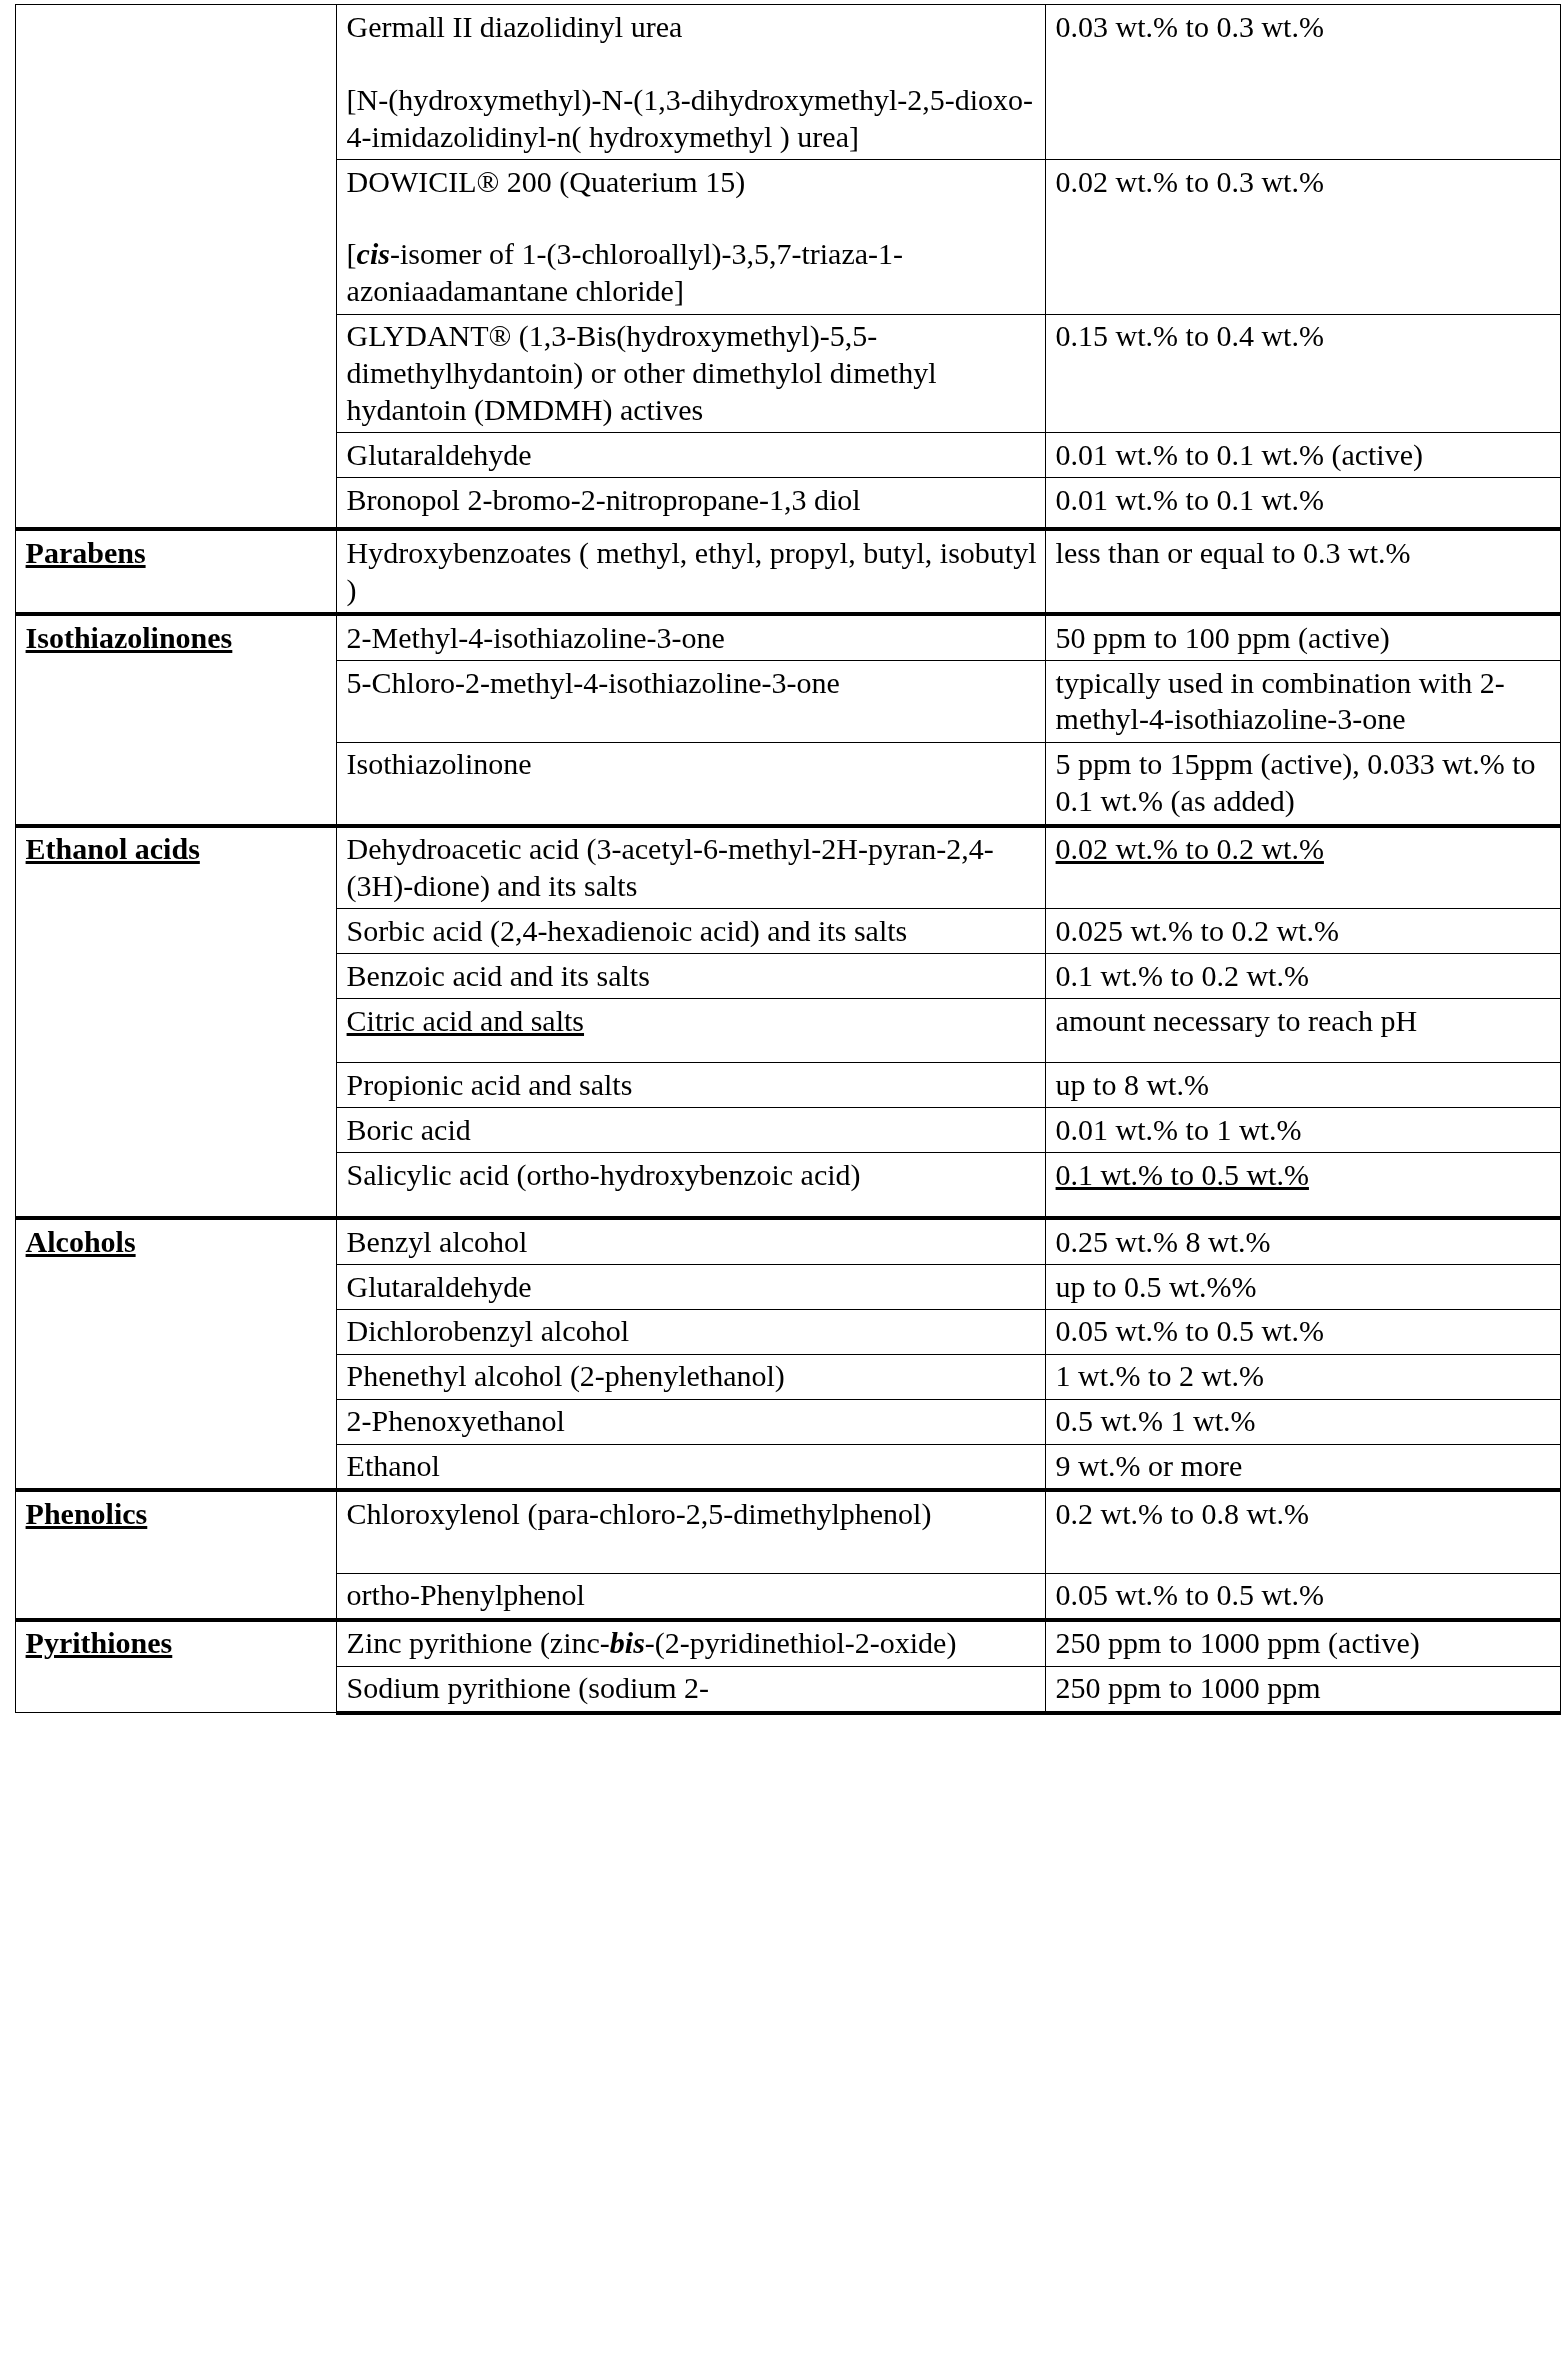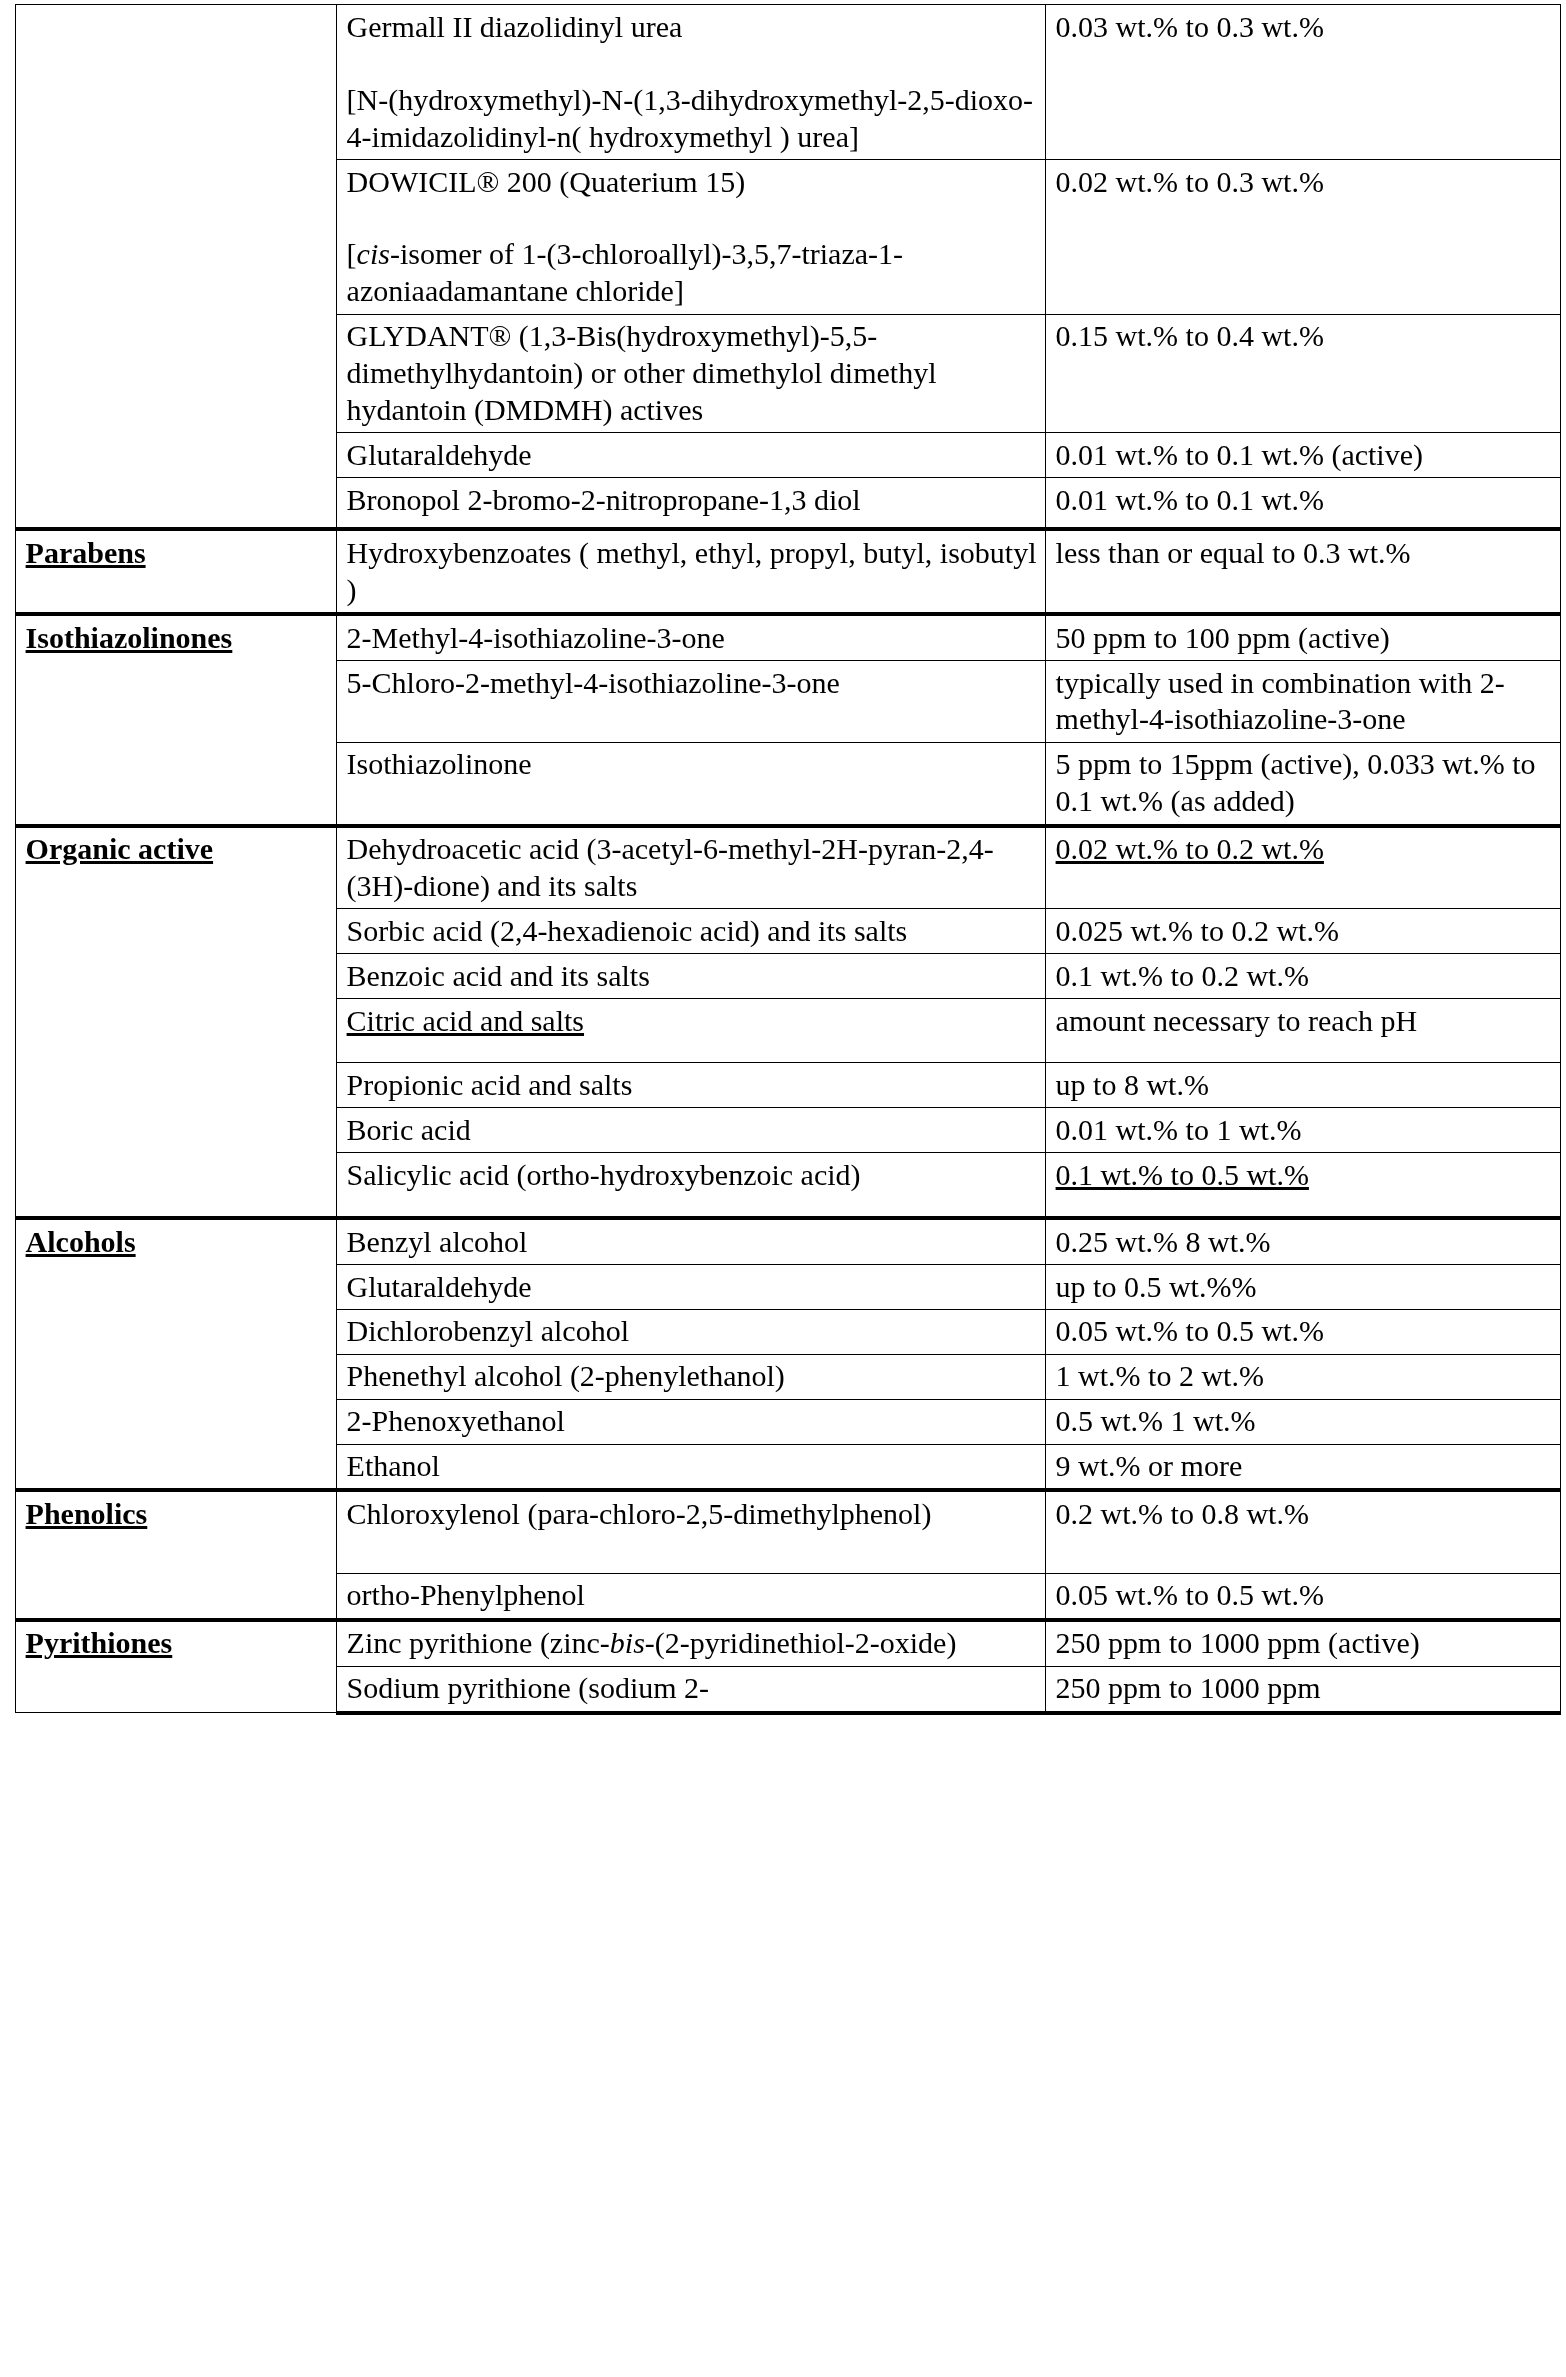--- a/index.html
+++ b/index.html
@@ -57,21 +57,21 @@
   td.category {
     font-weight: bold;
     letter-spacing: 0px;
     text-decoration: underline;
   }
 
   td.compound, td.amount {
     font-weight: normal;
   }
 
-  .ital { font-style: italic; }
+  .ital { font-style: italic; font-weight: bold; }
 
   
   .para {
     margin: 0;
   }
   .para + .para {
     margin-top: 36px;
   }
 
   
@@ -140,21 +140,21 @@
         <td class="compound">5-Chloro-2-methyl-4-isothiazoline-3-one</td>
         <td class="amount">typically used in combination with 2-methyl-4-isothiazoline-3-one</td>
       </tr>
 
       <tr>
         <td class="compound">Isothiazolinone</td>
         <td class="amount">5 ppm to 15ppm (active), 0.033 wt.% to 0.1 wt.% (as added)</td>
       </tr>
 
       <tr class="group-start">
-        <td class="category" rowspan="7">Organic active</td>
+        <td class="category" rowspan="7">Ethanol acids</td>
         <td class="compound">Dehydroacetic acid (3-acetyl-6-methyl-2H-pyran-2,4-(3H)-dione) and its salts</td>
         <td class="amount pad-b-md">0.02 wt.% to 0.2 wt.%</td>
       </tr>
 
       <tr>
         <td class="compound">Sorbic acid (2,4-hexadienoic acid) and its salts</td>
         <td class="amount">0.025 wt.% to 0.2 wt.%</td>
       </tr>
 
       <tr>

